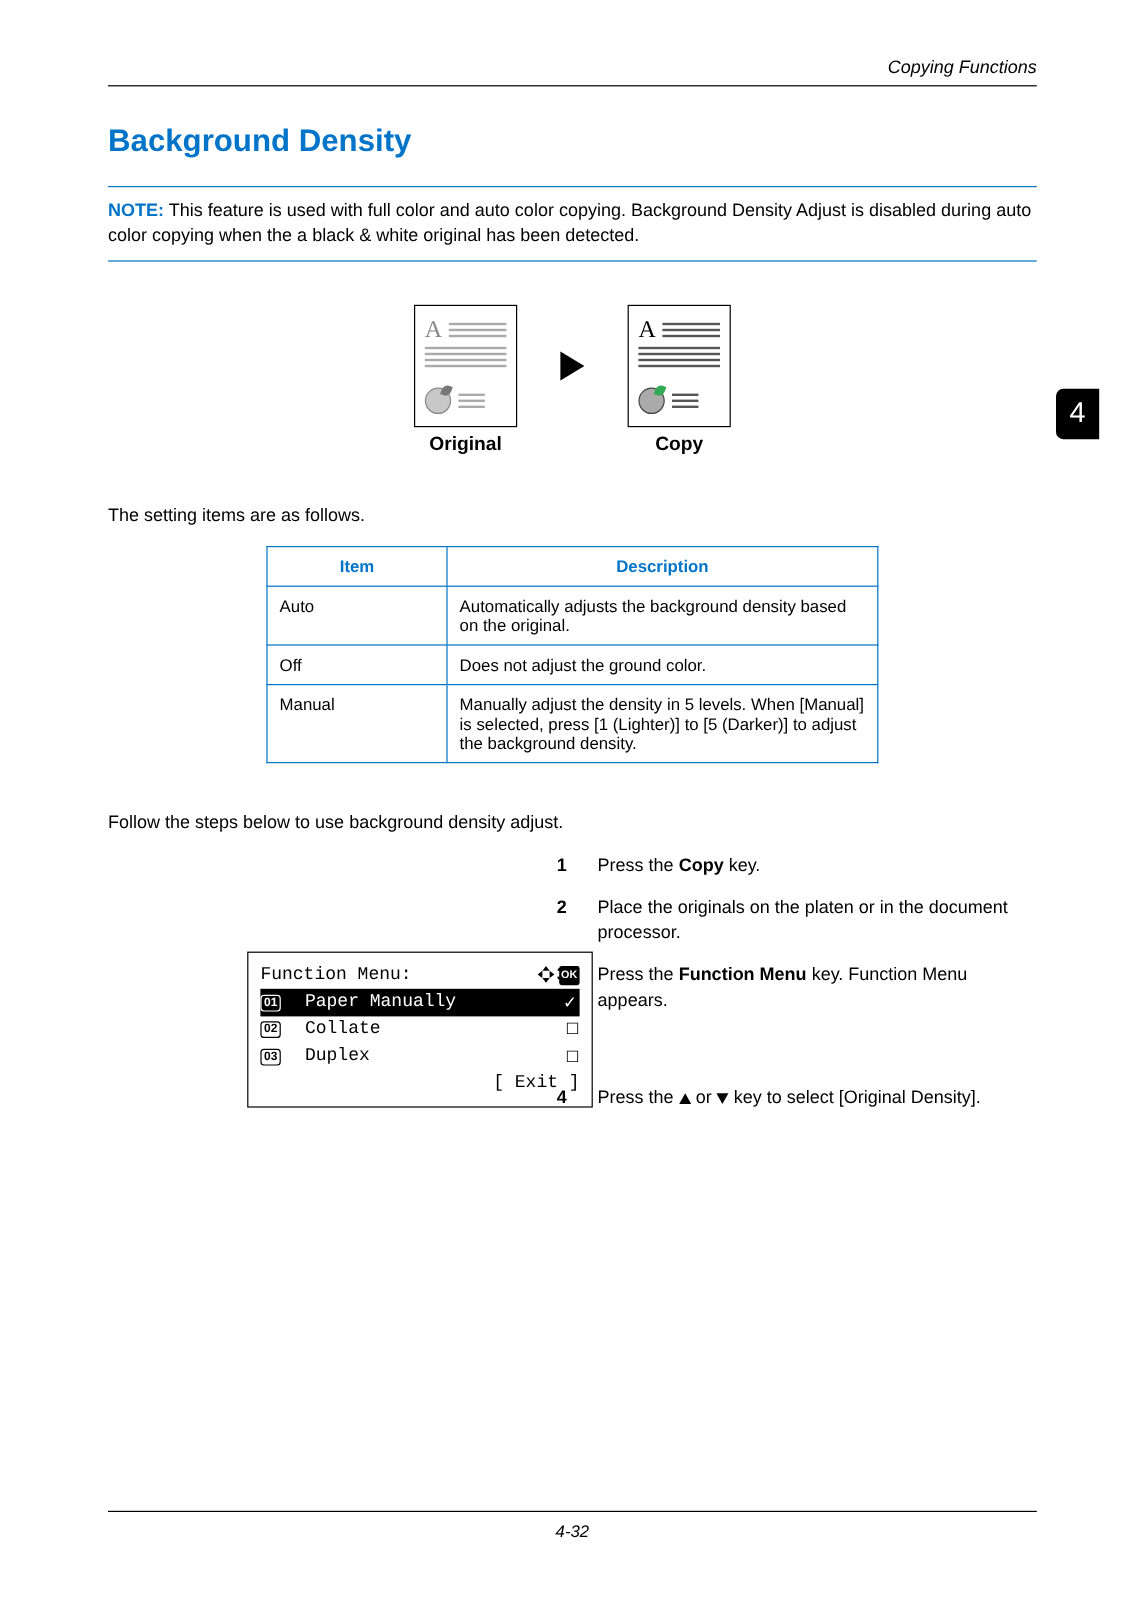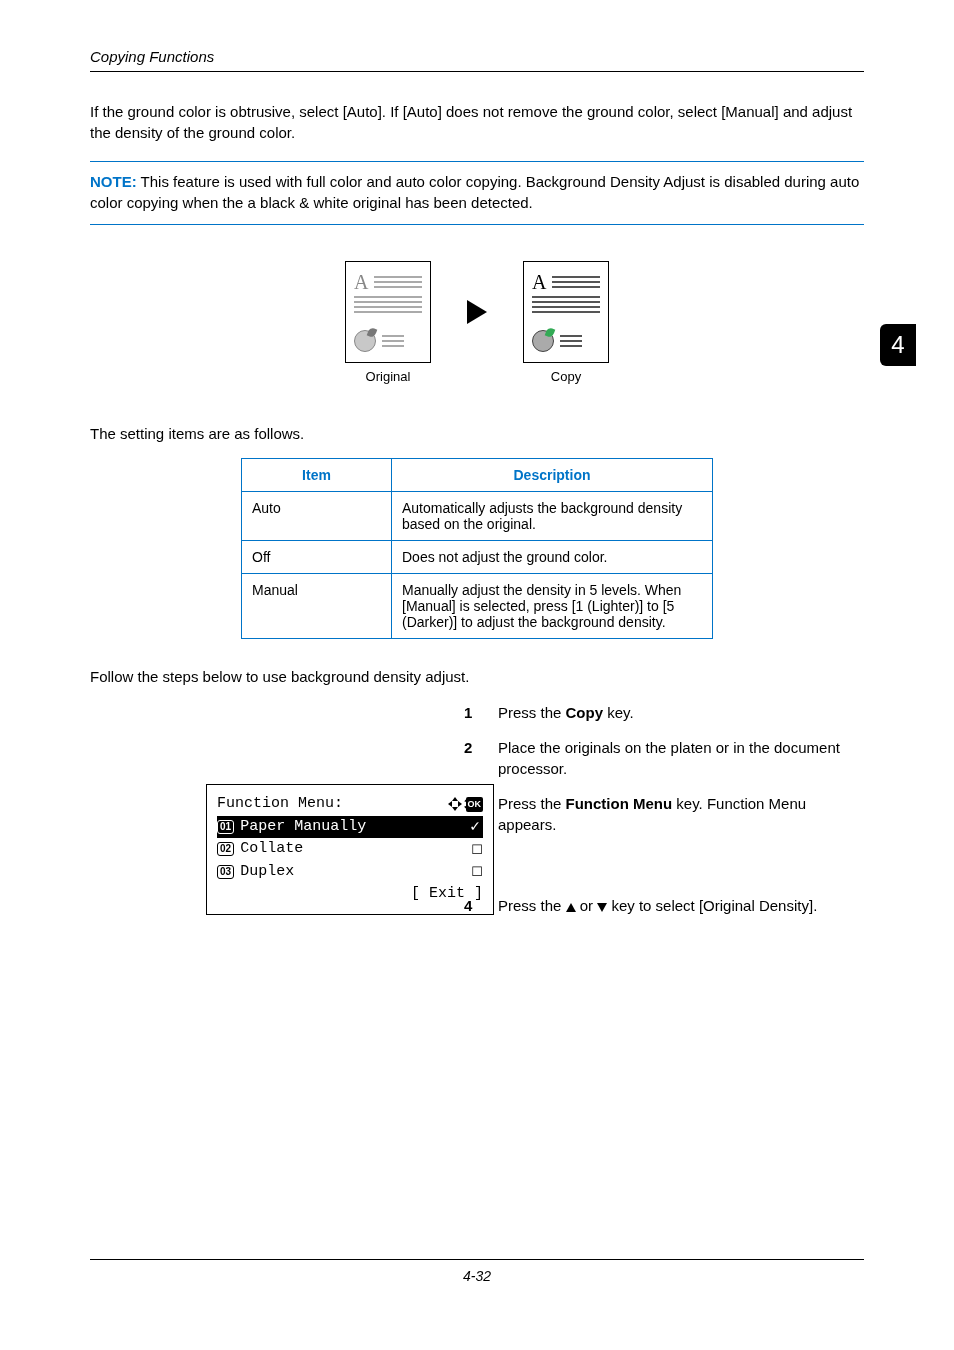--- a/index.html
+++ b/index.html
@@ -8,21 +8,21 @@
 
   .page {
     position: absolute;
     left: 90px;
     right: 90px;
     top: 48px;
     bottom: 60px;
   }
 
   .running-head {
-    text-align: left;
+    text-align: right;
     font-style: italic;
     font-size: 15px;
     color: #000;
     padding-bottom: 6px;
   }
   .top-rule {
     border-bottom: 1px solid #000;
     margin-bottom: 30px;
   }
 
@@ -99,29 +99,29 @@
   .grey .tri-lines span { background: #aaa; }
   .grey .circle { background: #c8c8c8; border-color: #888; }
   .grey .leaf { background: #777; }
   .grey .doc-a { color: #888; }
   .dark .short-lines span,
   .dark .mid-lines span,
   .dark .tri-lines span { background: #555; }
   .dark .circle { background: #aaa; border-color: #444; }
   .dark .leaf { background: #3a5; }
   .dark .doc-a { color: #000; }
-  .caption { font-size: 13px; font-weight: normal; text-align: center; }
+  .caption { font-size: 16px; font-weight: bold; text-align: center; }
   .arrow-col { display: flex; align-items: center; height: 102px; }
   .play-tri { width: 0; height: 0; border-left: 20px solid #000; border-top: 12px solid transparent; border-bottom: 12px solid transparent; }
 
   
   .settings-table {
     border-collapse: collapse;
-    margin: 0 auto 28px auto;
-    width: 472px;
+    margin: 0 auto 40px auto;
+    width: 510px;
   }
   .settings-table th, .settings-table td {
     border: 1px solid #0074c8;
     padding: 8px 10px;
     font-size: 14px;
     vertical-align: top;
     text-align: left;
   }
   .settings-table th {
     color: #0074c8;
@@ -156,21 +156,21 @@
   .lcd .row { display: flex; align-items: center; }
   .lcd .row.highlight { background: #000; color: #fff; }
   .lcd .label { flex: 1; white-space: pre; }
   .lcd .numbox {
     display: inline-block;
     border: 1.5px solid #000;
     border-radius: 3px;
     font-size: 10px;
     line-height: 1;
     padding: 1px 2px;
-    margin-right: 6px;
+    margin-right: 20px;
     font-family: Arial, sans-serif;
     font-weight: bold;
     background: #fff;
     color: #000;
   }
   .lcd .numbox.inv { border-color: #fff; background: #000; color: #fff; }
   .lcd .arrows-ok { display: inline-flex; align-items: flex-start; gap: 4px; }
   .lcd .arrows {
     display: inline-block; width: 14px; height: 14px; position: relative;
   }
@@ -212,22 +212,22 @@
 </head>
 <body>
 
 <div class="page">
 
   <div class="running-head">Copying Functions</div>
   <div class="top-rule"></div>
 
   <div class="tab">4</div>
 
-
-  <p class="body">If the ground color is obtrusive, select [Auto]. If [Auto] does not remove the ground color, select [Manual] and adjust the density of the ground color.</p>
+  <h1 class="section-title">Background Density</h1>
+
 
   <div class="note-block">
     <span class="note-label">NOTE:</span><span> This feature is used with full color and auto color copying. Background Density Adjust is disabled during auto color copying when the a black &amp; white original has been detected.</span>
   </div>
 
   <div class="illus-row">
     <div class="illus-col">
       <div class="doc-box grey">
         <div>
           <div class="doc-top">

